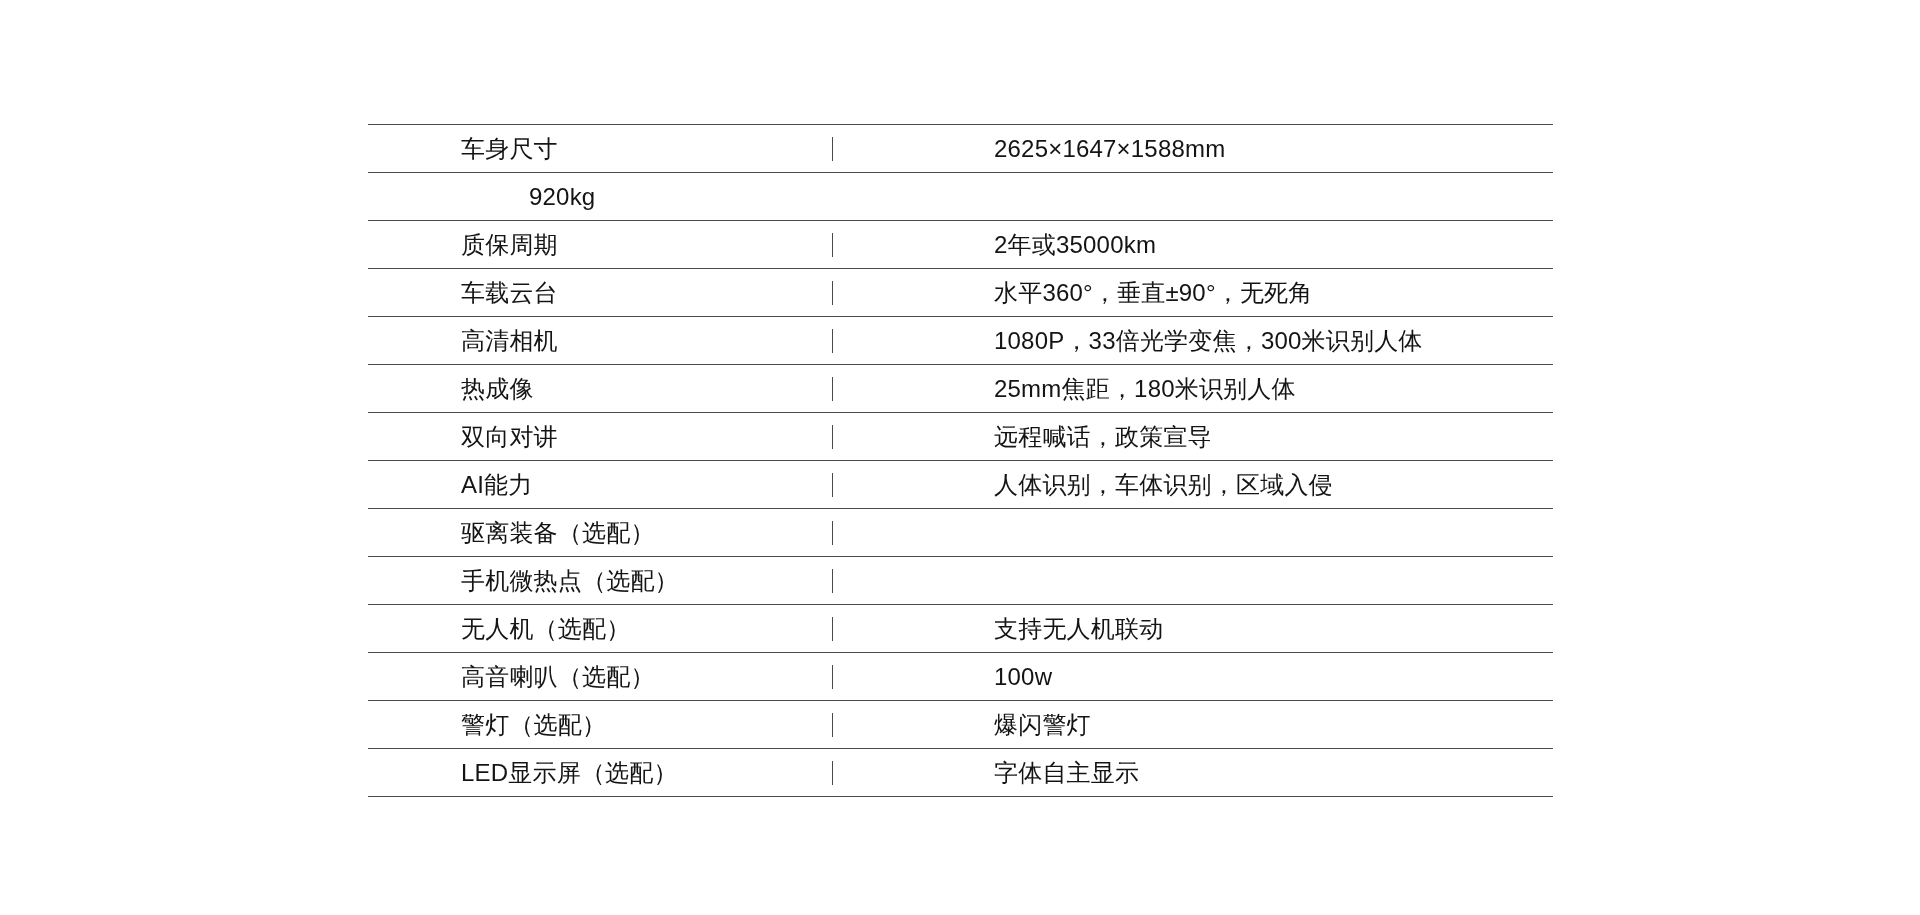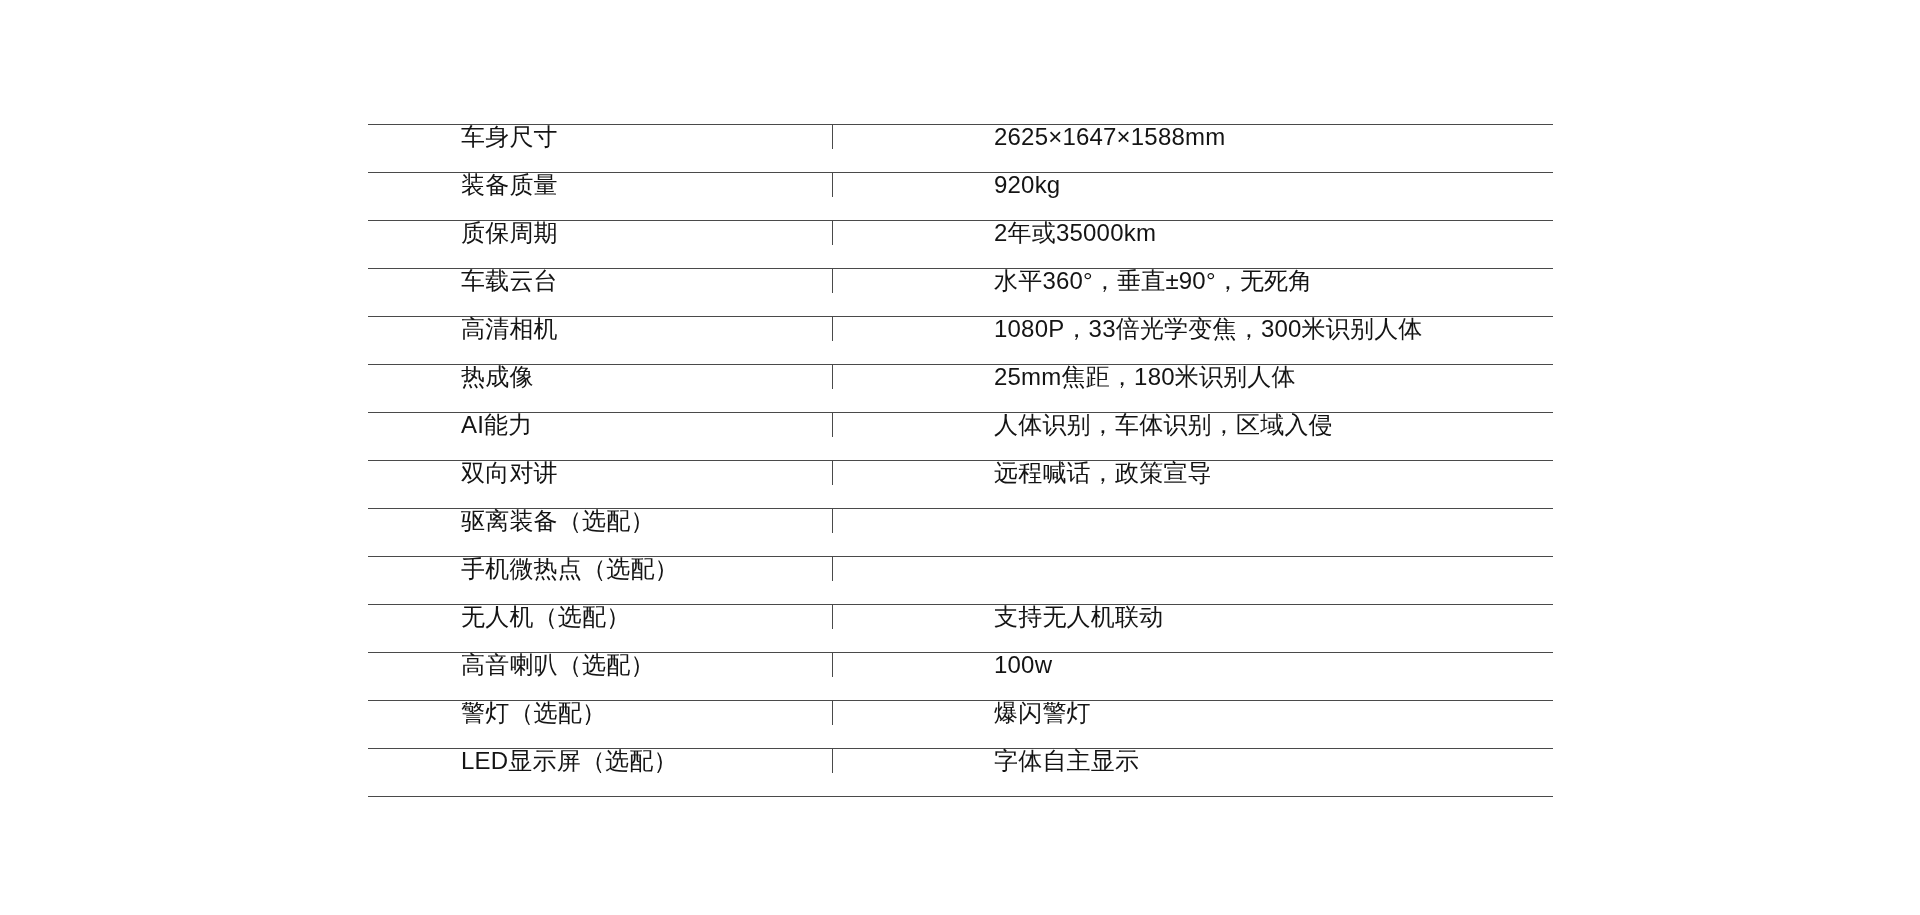--- a/index.html
+++ b/index.html
@@ -13,21 +13,21 @@
   .spec-table {
     position: absolute;
     left: 368px;
     top: 124px;
     width: 1185px;
     border-top: 1.5px solid #4a4a4a;
     color: #141414;
   }
   .spec-row {
     display: flex;
-    align-items: flex-start;
+    align-items: center;
     height: 48px;
     border-bottom: 1.5px solid #4a4a4a;
     background: #ffffff;
   }
   .spec-label-cell {
     width: 465px;
     flex: 0 0 465px;
     display: flex;
     align-items: center;
     padding-left: 93px;
@@ -55,23 +55,20 @@
   <div class="spec-row">
     <div class="spec-label-cell">
       <span class="spec-text">车身尺寸</span>
     </div>
     <div class="spec-value-cell">
       <span class="spec-text">2625×1647×1588mm</span>
     </div>
   </div>
 
   <div class="spec-row">
-    <div class="spec-label-cell">
-      <span class="spec-text">装备质量</span>
-    </div>
     <div class="spec-value-cell">
       <span class="spec-text">920kg</span>
     </div>
   </div>
 
 
   <div class="spec-row">
     <div class="spec-label-cell">
       <span class="spec-text">质保周期</span>
     </div>
@@ -102,33 +99,33 @@
     <div class="spec-label-cell">
       <span class="spec-text">热成像</span>
     </div>
     <div class="spec-value-cell">
       <span class="spec-text">25mm焦距，180米识别人体</span>
     </div>
   </div>
 
   <div class="spec-row">
     <div class="spec-label-cell">
-      <span class="spec-text">AI能力</span>
+      <span class="spec-text">双向对讲</span>
     </div>
     <div class="spec-value-cell">
-      <span class="spec-text">人体识别，车体识别，区域入侵</span>
+      <span class="spec-text">远程喊话，政策宣导</span>
     </div>
   </div>
 
   <div class="spec-row">
     <div class="spec-label-cell">
-      <span class="spec-text">双向对讲</span>
+      <span class="spec-text">AI能力</span>
     </div>
     <div class="spec-value-cell">
-      <span class="spec-text">远程喊话，政策宣导</span>
+      <span class="spec-text">人体识别，车体识别，区域入侵</span>
     </div>
   </div>
 
   <div class="spec-row">
     <div class="spec-label-cell">
       <span class="spec-text">驱离装备（选配）</span>
     </div>
   </div>
 
   <div class="spec-row">

